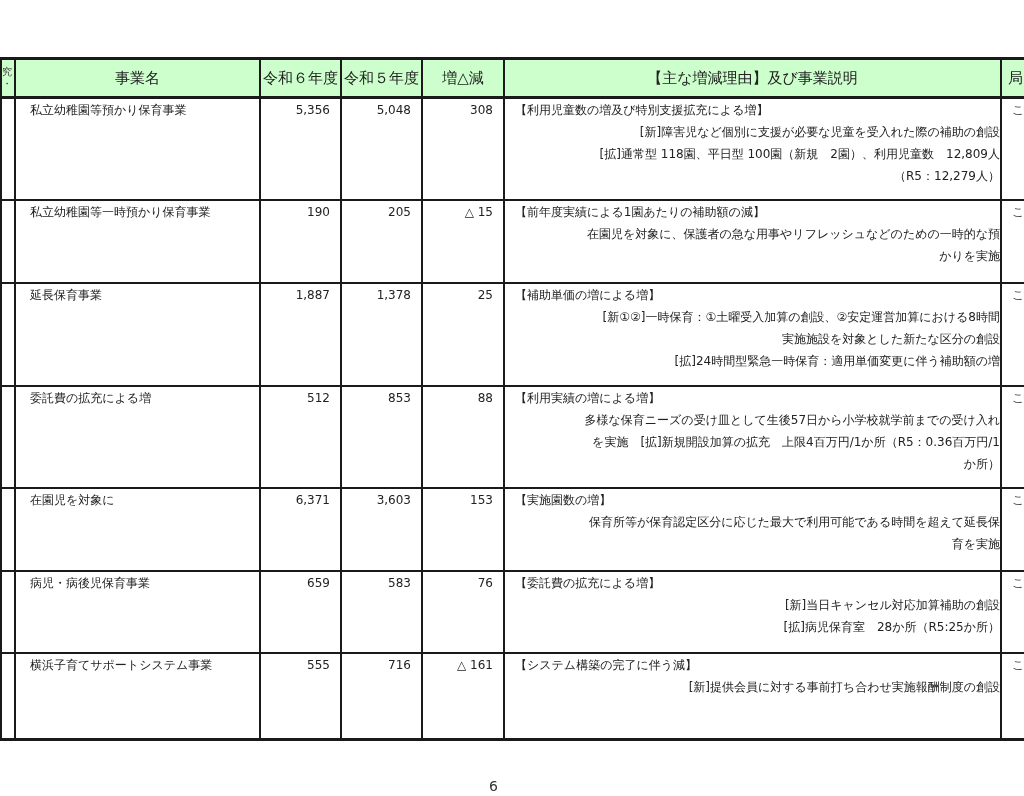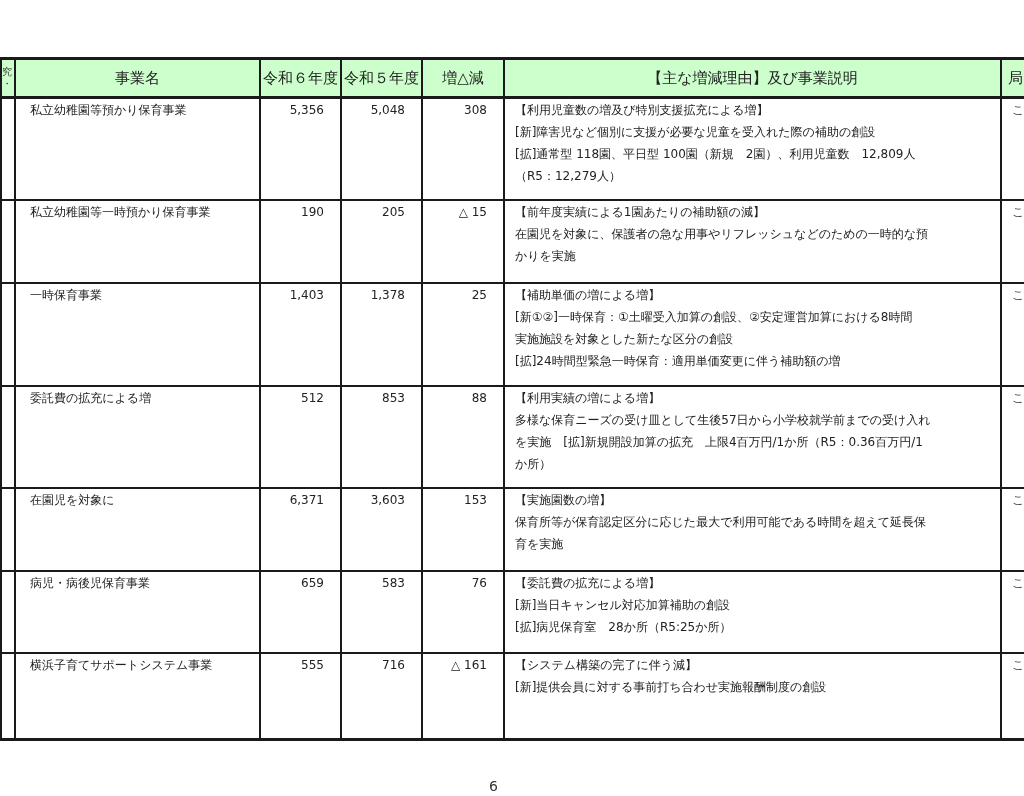--- a/index.html
+++ b/index.html
@@ -29,23 +29,23 @@
     height: 36px;
     vertical-align: middle;
     font-weight: normal;
     font-size: 15px;
     text-align: center;
     border-top: 3px solid #1a1a1a;
     border-bottom: 3px solid #1a1a1a;
   }
   th.cut-left, td.cut-left { font-size: 10px; line-height: 12px; text-align: left; color:#333; }
   td.name { padding-left: 14px; }
-  td.num { text-align: right; padding-right: 16px; }
+  td.num { text-align: right; padding-right: 10px; }
   td.desc { padding-left: 10px; }
-  td.desc .line { display: block; white-space: nowrap; }
+  td.desc .line { display: block; white-space: nowrap; text-align: right; }
   td.desc .head { display: block; white-space: nowrap; }
   td.bureau { padding-left: 10px; color: #333; }
   tbody tr:last-child td { border-bottom: 3px solid #1a1a1a; }
   .page-number {
     position: absolute; left: 489px; top: 778px;
     font-size: 14px; color: #333;
   }
 </style>
 </head>
 <body>
@@ -96,22 +96,22 @@
     <td class="num"><span>△ 15</span></td>
     <td class="desc">
       <span class="head">【前年度実績による1園あたりの補助額の減】</span>
       <span class="lines"><span class="line">在園児を対象に、保護者の急な用事やリフレッシュなどのための一時的な預</span><span class="line">かりを実施</span></span>
     </td>
     <td class="bureau"><span>こ</span></td>
   </tr>
 
   <tr style="height: 103px;">
     <td class="cut-left"></td>
-    <td class="name"><span>一時保育事業</span></td>
-    <td class="num"><span>1,403</span></td>
+    <td class="name"><span>延長保育事業</span></td>
+    <td class="num"><span>1,887</span></td>
     <td class="num"><span>1,378</span></td>
     <td class="num"><span>25</span></td>
     <td class="desc">
       <span class="head">【補助単価の増による増】</span>
       <span class="lines"><span class="line">[新①②]一時保育：①土曜受入加算の創設、②安定運営加算における8時間</span><span class="line">実施施設を対象とした新たな区分の創設</span><span class="line">[拡]24時間型緊急一時保育：適用単価変更に伴う補助額の増</span></span>
     </td>
     <td class="bureau"><span>こ</span></td>
   </tr>
 
   <tr style="height: 102px;">

